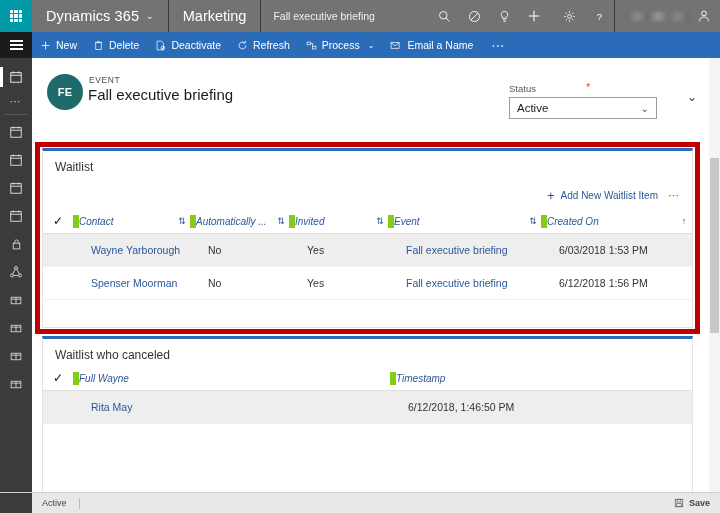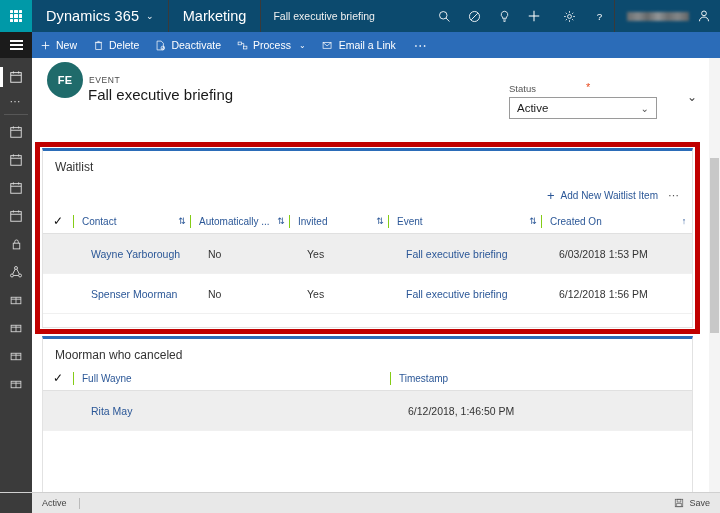--- a/index.html
+++ b/index.html
@@ -7,21 +7,21 @@
     width: 720px; height: 513px;
     font-family: "Liberation Sans", sans-serif;
     background: #ffffff;
     overflow: hidden;
   }
   .app { position: relative; width: 720px; height: 513px; background:#f4f4f4; }
 
   
   .topbar {
     position:absolute; left:0; top:0; width:720px; height:32px;
-    background:#0c4a6e; display:flex; align-items:stretch; color:#ffffff;
+    background:#737373; display:flex; align-items:stretch; color:#ffffff;
   }
   .waffle {
     width:32px; height:32px; background:#0099a8;
     display:flex; align-items:center; justify-content:center; flex:0 0 32px;
   }
   .waffle-grid {
     width:13px; height:13px;
     display:grid; grid-template-columns:repeat(3,1fr); grid-template-rows:repeat(3,1fr);
     gap:1.5px;
   }
@@ -95,21 +95,21 @@
   .content {
     position:absolute; left:32px; top:58px; width:688px; height:434px;
     background:#ffffff; overflow:hidden;
   }
   .scrollzone { position:absolute; right:0; top:0; width:11px; height:434px; background:#f4f4f4; }
   .scrollthumb { position:absolute; right:1px; top:100px; width:9px; height:175px; background:#c8c8c8; }
 
   
   .rechead { position:absolute; left:0; top:0; width:677px; height:70px; background:#ffffff; }
   .avatar {
-    position:absolute; left:15px; top:4px; width:36px; height:36px; border-radius:50%;
+    position:absolute; left:15px; top:16px; width:36px; height:36px; border-radius:50%;
     background:#1f6b6b; color:#fff; font-size:11px; font-weight:600;
     display:flex; align-items:center; justify-content:center; letter-spacing:.3px;
   }
   .rectype { position:absolute; left:57px; top:17px; font-size:8.5px; color:#4a4a4a; letter-spacing:.6px; }
   .rectitle { position:absolute; left:56px; top:28px; font-size:15px; color:#1a1a1a; }
   .statuswrap { position:absolute; left:477px; top:20px; width:150px; }
   .statuslbl { font-size:9.5px; color:#555; margin-bottom:3px; position:relative; display:inline-block; }
   .req { color:#e8491d; font-size:11px; position:absolute; left:77px; top:-2px; }
   .statussel {
     width:148px; height:22px; border:1px solid #9a9a9a; background:#fff;
@@ -143,44 +143,44 @@
   .addnew .plus { font-size:13px; color:#2b5797; line-height:1; }
   .grid-dots { position:absolute; right:12px; top:38px; font-size:11px; color:#555; letter-spacing:1px; }
 
   table.grid { position:absolute; border-collapse:collapse; width:100%; }
   table.grid th {
     font-size:10px; color:#2b5797; font-weight:400; text-align:left;
     height:24px; border-bottom:1px solid #e0e0e0; padding:0;
     vertical-align:middle;
   }
   table.grid th .thin { display:flex; align-items:center; height:24px; }
-  table.grid th .lbl { border-left:1px solid #84cc16; padding-left:8px; height:13px; line-height:13px; flex:1 1 auto;
-    white-space:nowrap; overflow:hidden; }
+  table.grid th .lbl { border-left:6px solid #84cc16; padding-left:0; height:13px; line-height:13px; flex:1 1 auto;
+    white-space:nowrap; overflow:hidden;font-style:italic; }
   table.grid th .sorter { width:16px; text-align:center; color:#2b5797; font-size:9px; flex:0 0 16px; }
   table.grid th.chk { width:30px; }
   table.grid th.chk .check { color:#111; font-size:12px; padding-left:10px; }
   table.grid td {
-    font-size:10.5px; color:#333; height:40px; padding:0 0 0 8px;
+    font-size:10.5px; color:#333; height:33px; padding:0 0 0 8px;
     vertical-align:middle; white-space:nowrap;
   }
   table.grid td.pad { padding-left:18px; }
   table.grid tr.alt td { background:#eeeeee; }
   table.grid tr.row td { border-bottom:1px solid #f0f0f0; }
   .lnk { color:#2b5797; }
 
   
   .botbar {
     position:absolute; left:0; top:492px; width:720px; height:21px;
     background:#e8e8e8; border-top:1px solid #d0d0d0; display:flex; align-items:center;
   }
   .botbar .black { width:32px; height:21px; background:#3b3b3b; flex:0 0 32px; }
   .botstatus { font-size:9px; color:#444; padding-left:10px; }
   .botdiv { width:1px; height:11px; background:#bbb; margin-left:12px; }
   .botspacer { flex:1 1 auto; }
-  .botsave { display:flex; align-items:center; gap:5px; font-size:9px; color:#444; padding-right:10px; }
+  .botsave { display:flex; align-items:center; gap:5px; font-size:9px; color:#444; padding-right:10px;font-weight:bold; }
 </style>
 </head>
 <body>
 
 <div class="app">
 
   <div class="topbar">
     <div class="waffle">
       <div class="waffle-grid">
         <i></i>
@@ -287,38 +287,45 @@
     <div class="cmd">
       <svg width="11" height="11" viewBox="0 0 16 16">
           <path d="M3 1.6h6l3.2 3.2v9.6H3z" fill="none" stroke="#fff" stroke-width="1.05"></path>
           <circle cx="11.4" cy="11.6" r="2.6" fill="none" stroke="#fff" stroke-width="1.05"></circle>
           <line x1="9.6" y1="13.4" x2="13.2" y2="9.8" stroke="#fff" stroke-width="1.05"></line>
         </svg>
       <span>Deactivate</span>
     </div>
 
 
+    <div class="cmd">
+      <svg width="11" height="11" viewBox="0 0 16 16">
+          <path d="M13 8a5 5 0 1 1-1.6-3.7" fill="none" stroke="#fff" stroke-width="1.15"></path>
+          <polyline points="12.6,1 11.7,4.6 8.2,3.9" fill="none" stroke="#fff" stroke-width="1.05"></polyline>
+        </svg>
+      <span>Refresh</span>
+    </div>
 
     <div class="cmd">
       <svg width="11" height="11" viewBox="0 0 16 16">
           <rect x="1.6" y="3" width="5" height="4" fill="none" stroke="#fff" stroke-width="1"></rect>
           <rect x="9.4" y="9" width="5" height="4" fill="none" stroke="#fff" stroke-width="1"></rect>
           <path d="M6.6 5h3.2v4h-0.4" fill="none" stroke="#fff" stroke-width="1"></path>
         </svg>
       <span>Process</span>
       <span class="chev">⌄</span>
     </div>
 
 
     <div class="cmd">
       <svg width="12" height="11" viewBox="0 0 18 16">
           <rect x="1.6" y="3.6" width="12" height="8.6" fill="none" stroke="#fff" stroke-width="1.05"></rect>
           <polyline points="1.6,3.6 7.6,8.6 13.6,3.6" fill="none" stroke="#fff" stroke-width="1.05"></polyline>
         </svg>
-      <span>Email a Link</span>
+      <span>Email a Name</span>
     </div>
 
     <div class="cmd dots">⋯</div>
   </div>
 
   <div class="sidebar">
     <div class="sb sel">
       <svg width="14" height="14" viewBox="0 0 16 16">
           <rect x="2" y="3" width="12" height="11" fill="none" stroke="#e6e6e6" stroke-width="1.1"></rect>
           <line x1="2" y1="6" x2="14" y2="6" stroke="#e6e6e6" stroke-width="1.1"></line>
@@ -499,21 +506,21 @@
             <td class="pad">No</td>
             <td class="pad">Yes</td>
             <td class="pad"><span class="lnk">Fall executive briefing</span></td>
             <td class="pad">6/12/2018 1:56 PM</td>
           </tr>
         </tbody>
       </table>
     </div>
 
     <div class="panel panel-cancel">
-      <div class="panel-title">Moorman who canceled</div>
+      <div class="panel-title">Waitlist who canceled</div>
 
       <table class="grid" style="top:27px;">
         <thead>
           <tr>
             <th class="chk">
               <div class="thin">
                   <span class="check">✓</span>
                 </div>
             </th>
             <th style="width:317px">

